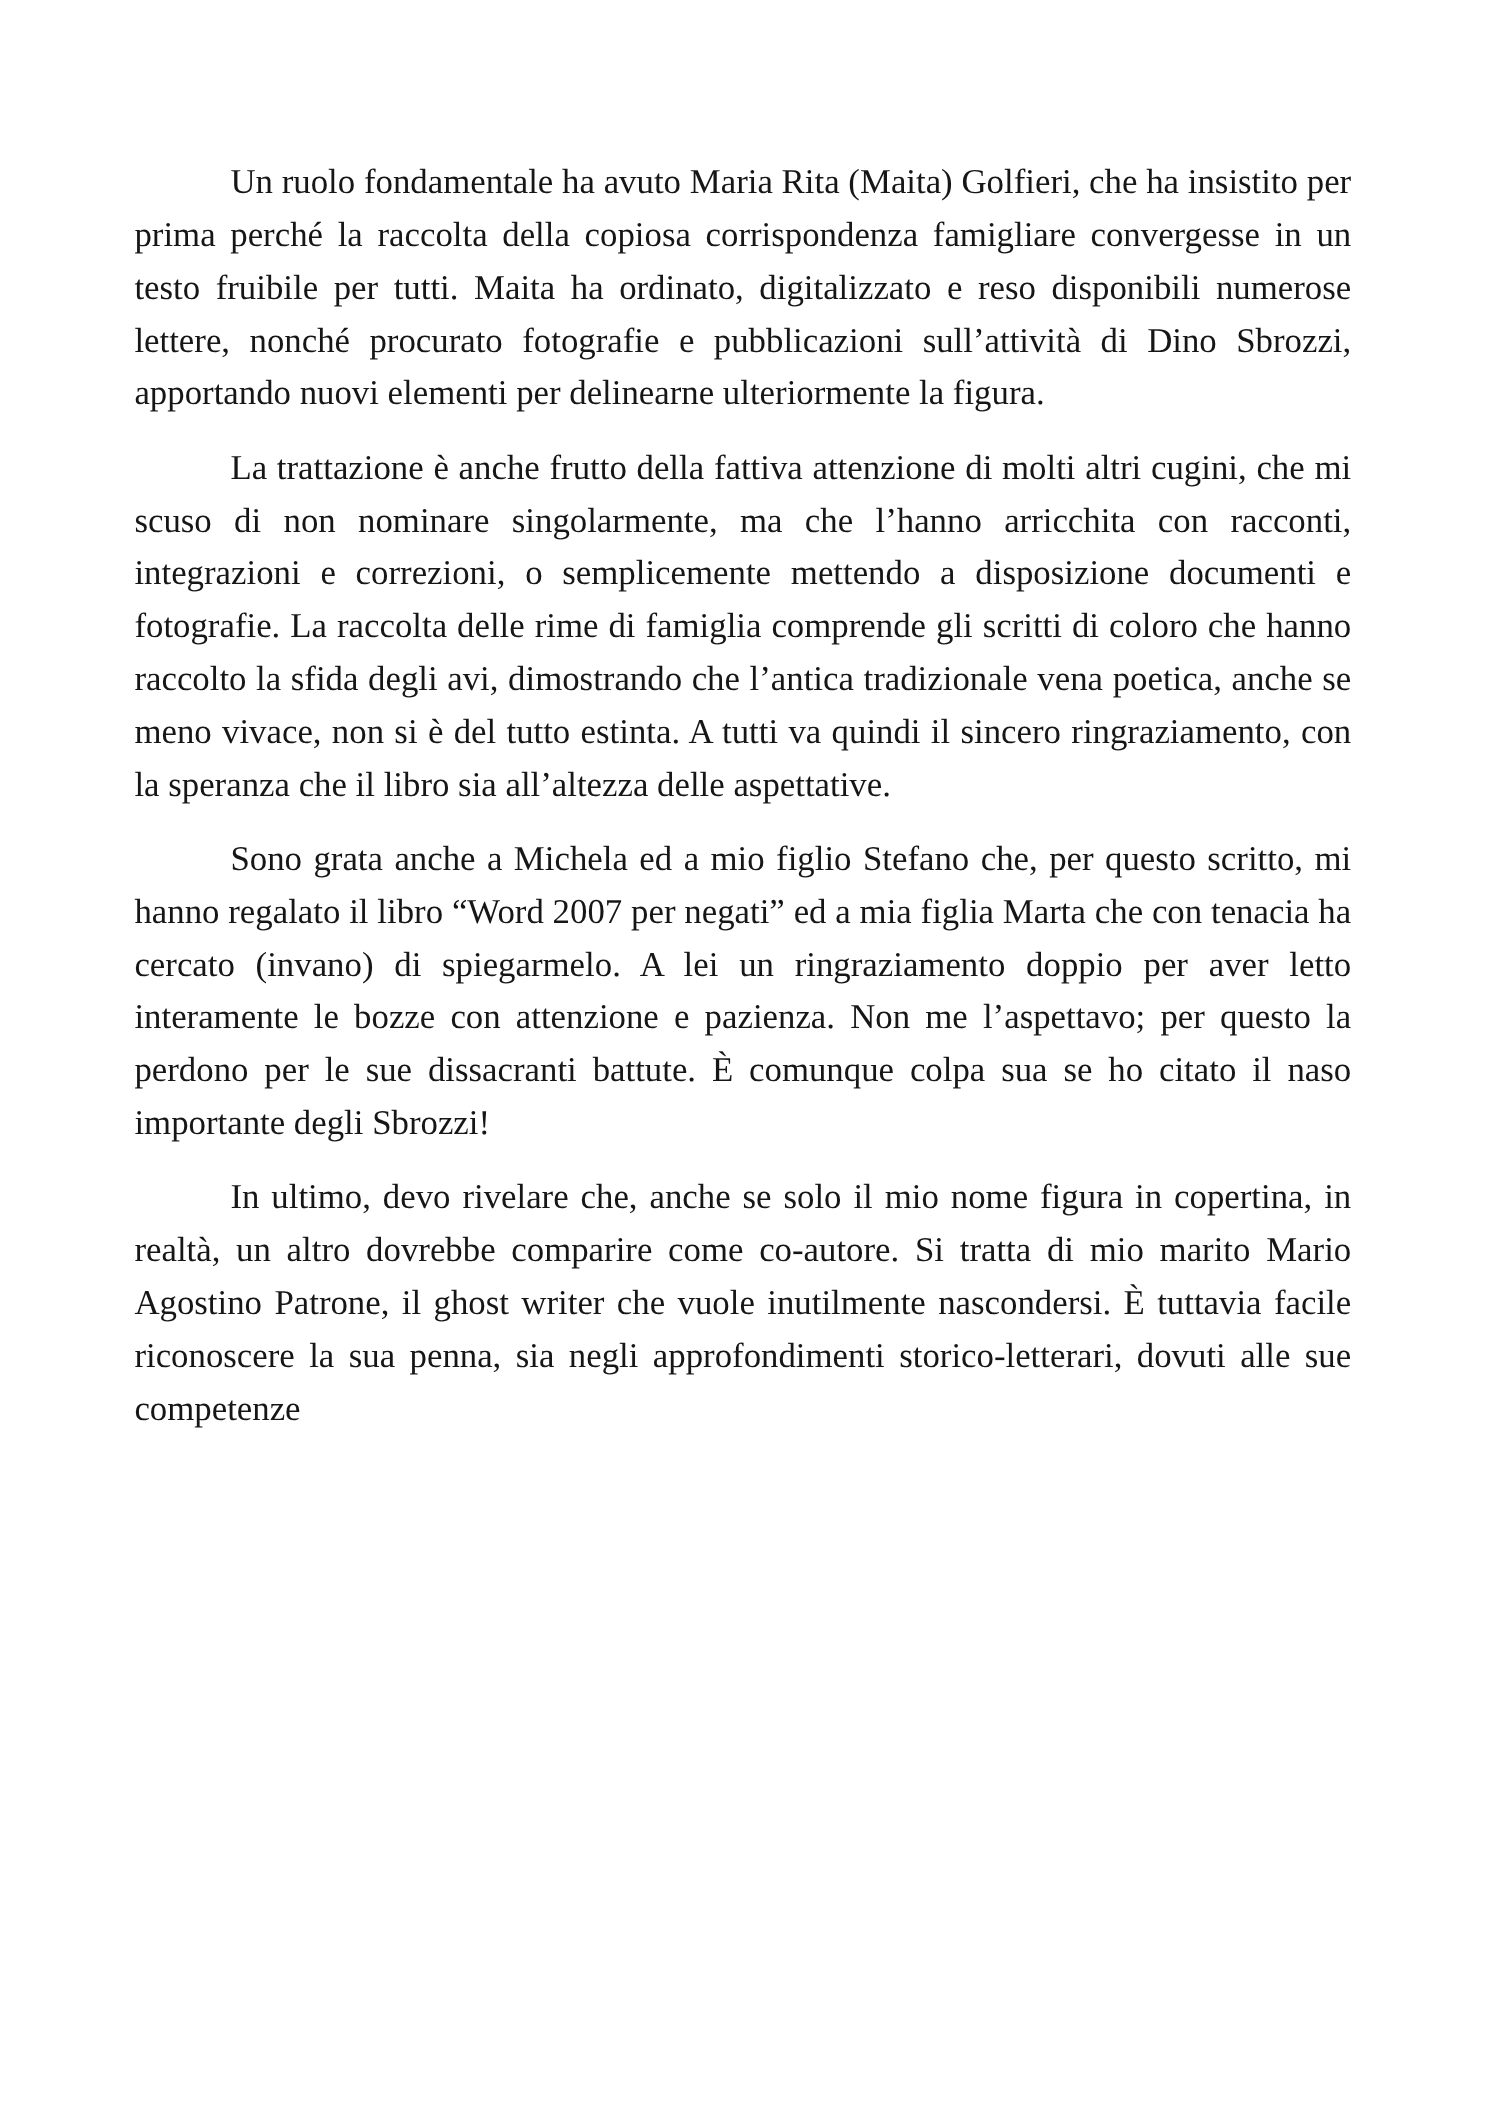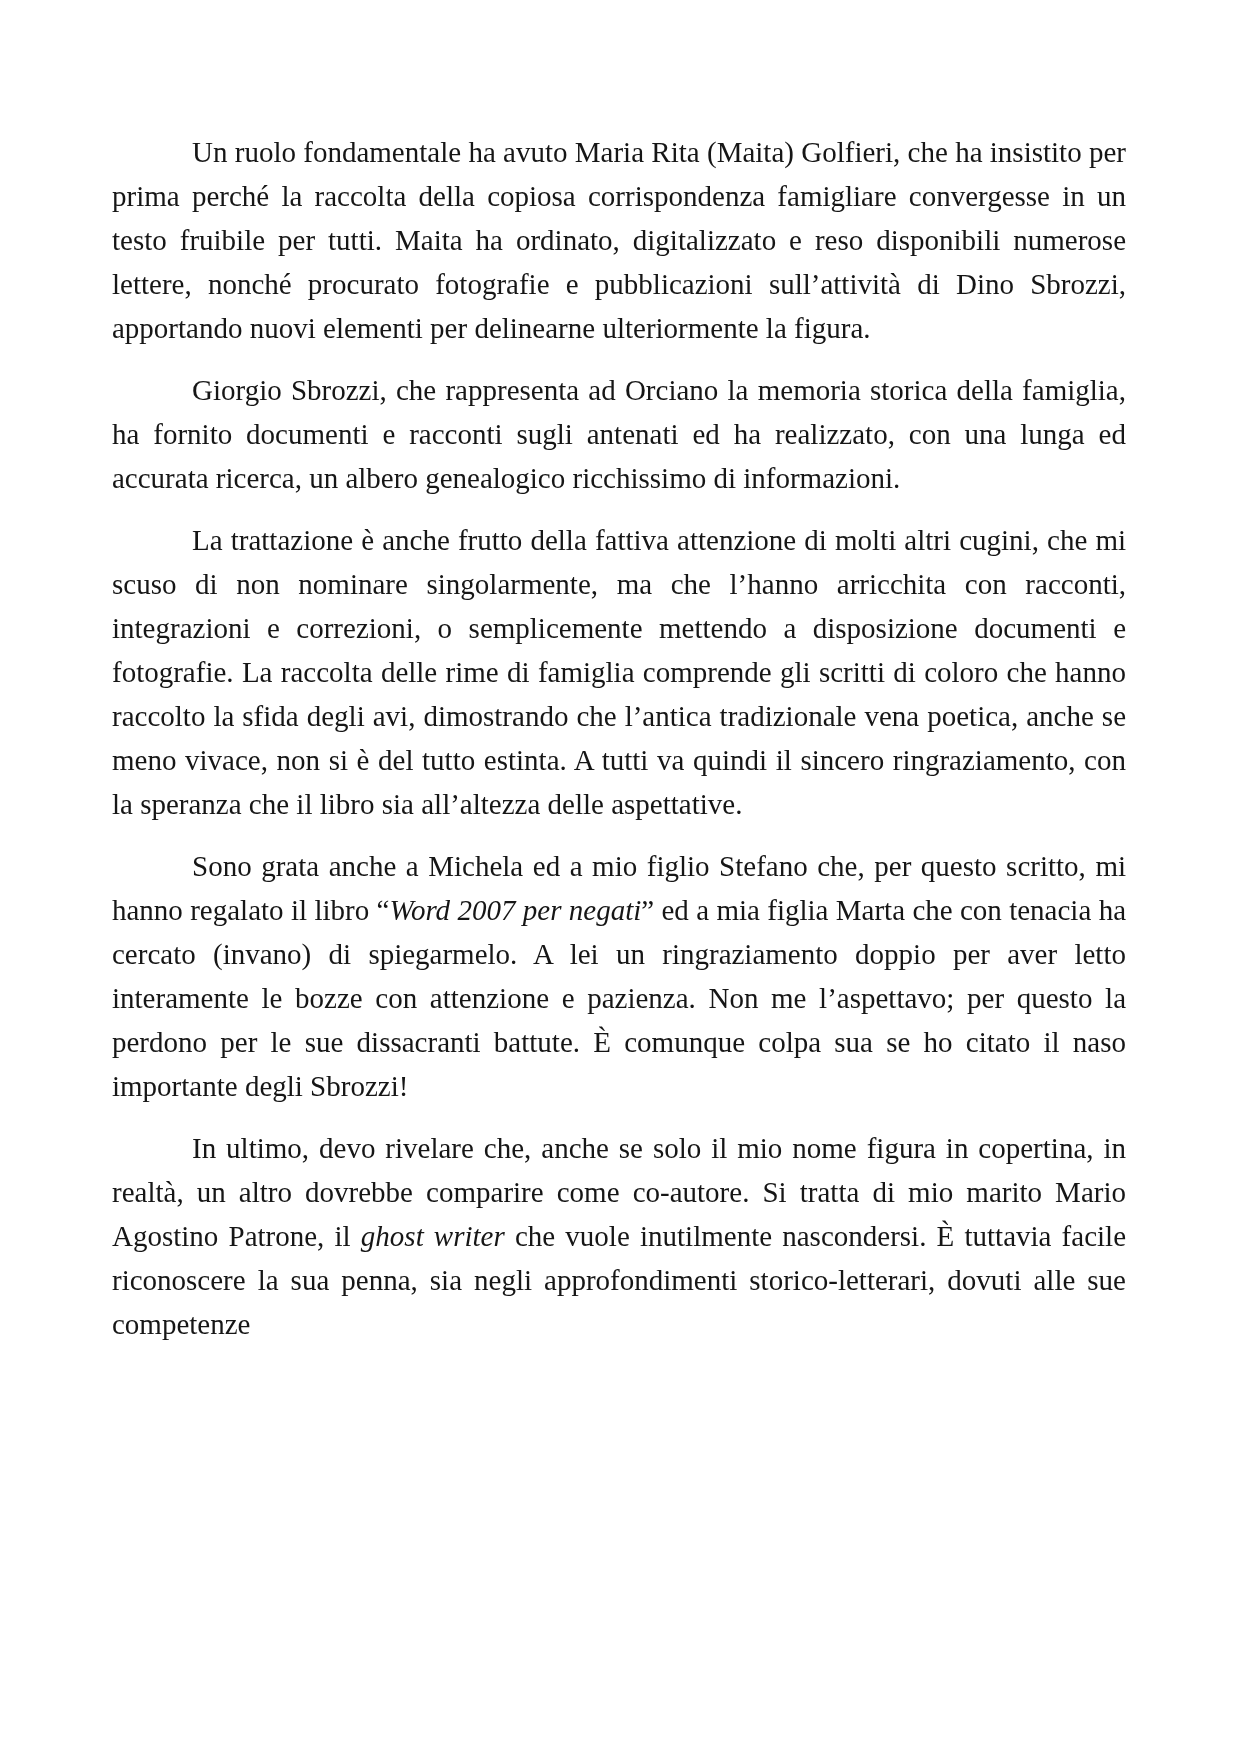--- a/index.html
+++ b/index.html
@@ -22,28 +22,26 @@
     text-justify: inter-word;
     hyphens: none;
     -webkit-hyphens: none;
     overflow: hidden;
   }
   .page p {
     margin: 0 0 18px 0;
     text-indent: 80px;
   }
   .page p .italic {
-    font-style: italic;
     margin-top: 48px;
   }
 </style>
 </head>
 <body>
 
 <div class="page" style="background: rgb(255, 255, 255); color: rgb(22, 22, 22);">
   <div>
       <p><span class="">Un ruolo fondamentale ha avuto Maria Rita (Maita) Golfieri, che ha insistito per prima perché la raccolta della copiosa corrispondenza famigliare convergesse in un testo fruibile per tutti. Maita ha ordinato, digitalizzato e reso disponibili numerose lettere, nonché procurato fotografie e pubblicazioni sull’attività di Dino Sbrozzi, apportando nuovi elementi per delinearne ulteriormente la figura.</span></p>
-      <p><span class="">Giorgio Sbrozzi, che rappresenta ad Orciano la memoria storica della famiglia, ha fornito documenti e racconti sugli antenati ed ha realizzato, con una lunga ed accurata ricerca, un albero genealogico ricchissimo di informazioni.</span></p>
       <p><span class="">La trattazione è anche frutto della fattiva attenzione di molti altri cugini, che mi scuso di non nominare singolarmente, ma che l’hanno arricchita con racconti, integrazioni e correzioni, o semplicemente mettendo a disposizione documenti e fotografie. La raccolta delle rime di famiglia comprende gli scritti di coloro che hanno raccolto la sfida degli avi, dimostrando che l’antica tradizionale vena poetica, anche se meno vivace, non si è del tutto estinta. A tutti va quindi il sincero ringraziamento, con la speranza che il libro sia all’altezza delle aspettative.</span></p>
       <p><span class="">Sono grata anche a Michela ed a mio figlio Stefano che, per questo scritto, mi hanno regalato il libro “</span><span class="italic">Word 2007 per negati</span><span class="">” ed a mia figlia Marta che con tenacia ha cercato (invano) di spiegarmelo. A lei un ringraziamento doppio per aver letto interamente le bozze con attenzione e pazienza. Non me l’aspettavo; per questo la perdono per le sue dissacranti battute. È comunque colpa sua se ho citato il naso importante degli Sbrozzi!</span></p>
       <p><span class="">In ultimo, devo rivelare che, anche se solo il mio nome figura in copertina, in realtà, un altro dovrebbe comparire come co-autore. Si tratta di mio marito Mario Agostino Patrone, il </span><span class="italic">ghost writer</span><span class=""> che vuole inutilmente nascondersi. È tuttavia facile riconoscere la sua penna, sia negli approfondimenti storico-letterari, dovuti alle sue competenze</span></p>
     </div>
 </div>
 
 </body></html>

